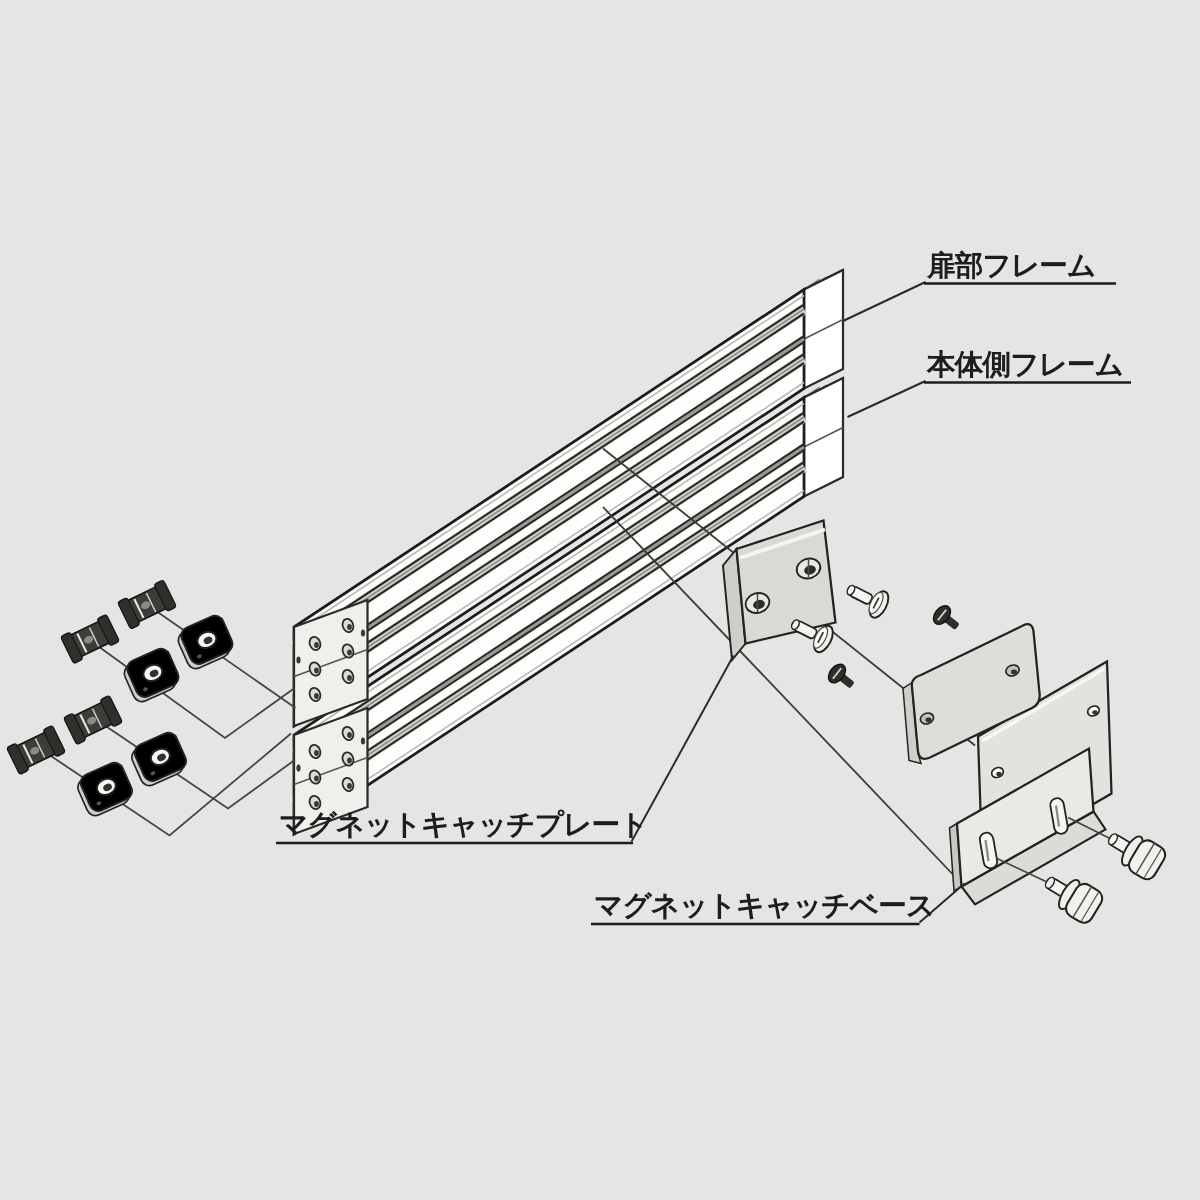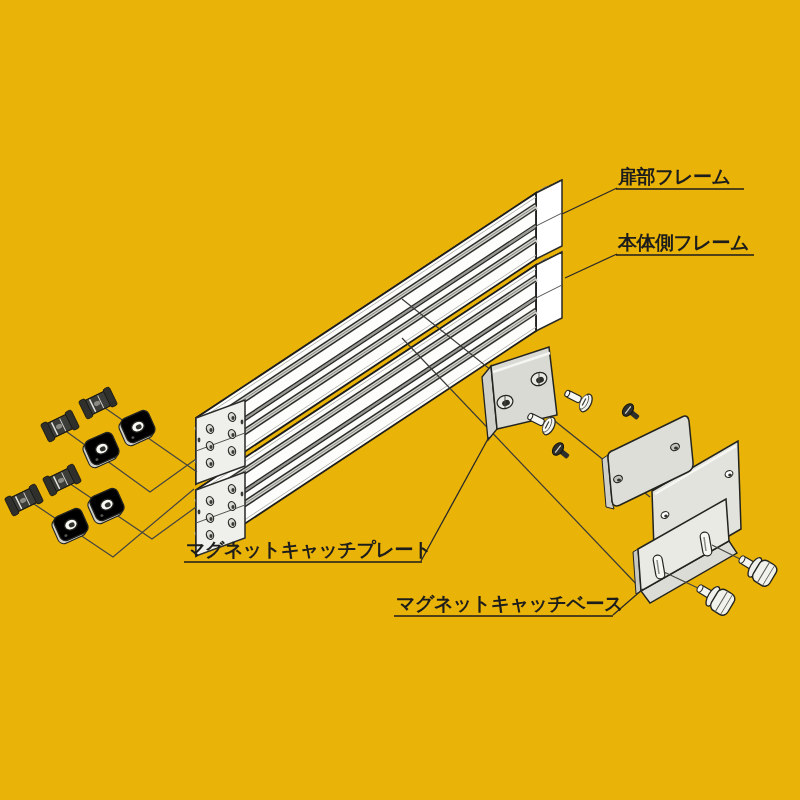--- a/index.html
+++ b/index.html
@@ -1,17 +1,17 @@
 <!DOCTYPE html>
 <html><head>
 <meta charset="utf-8">
 <style>
   html,body{margin:0;padding:0;background:#ffffff;}
   body{font-family:"DejaVu Sans", sans-serif;}
-  .stage{position:relative;width:800px;height:800px;background:#eab308;overflow:hidden;}
+  .stage{position:relative;width:800px;height:800px;background:#e5e5e5;overflow:hidden;}
   svg{display:block;}
   text.jl{font-family:"DejaVu Sans", sans-serif;font-weight:bold;fill:#1d1d1b;font-size:19px;letter-spacing:-0.5px;}
 </style>
 </head>
 <body>
 
 <div class="stage">
 <svg width="800" height="800" viewBox="0 0 800 800">
 
   <g>

